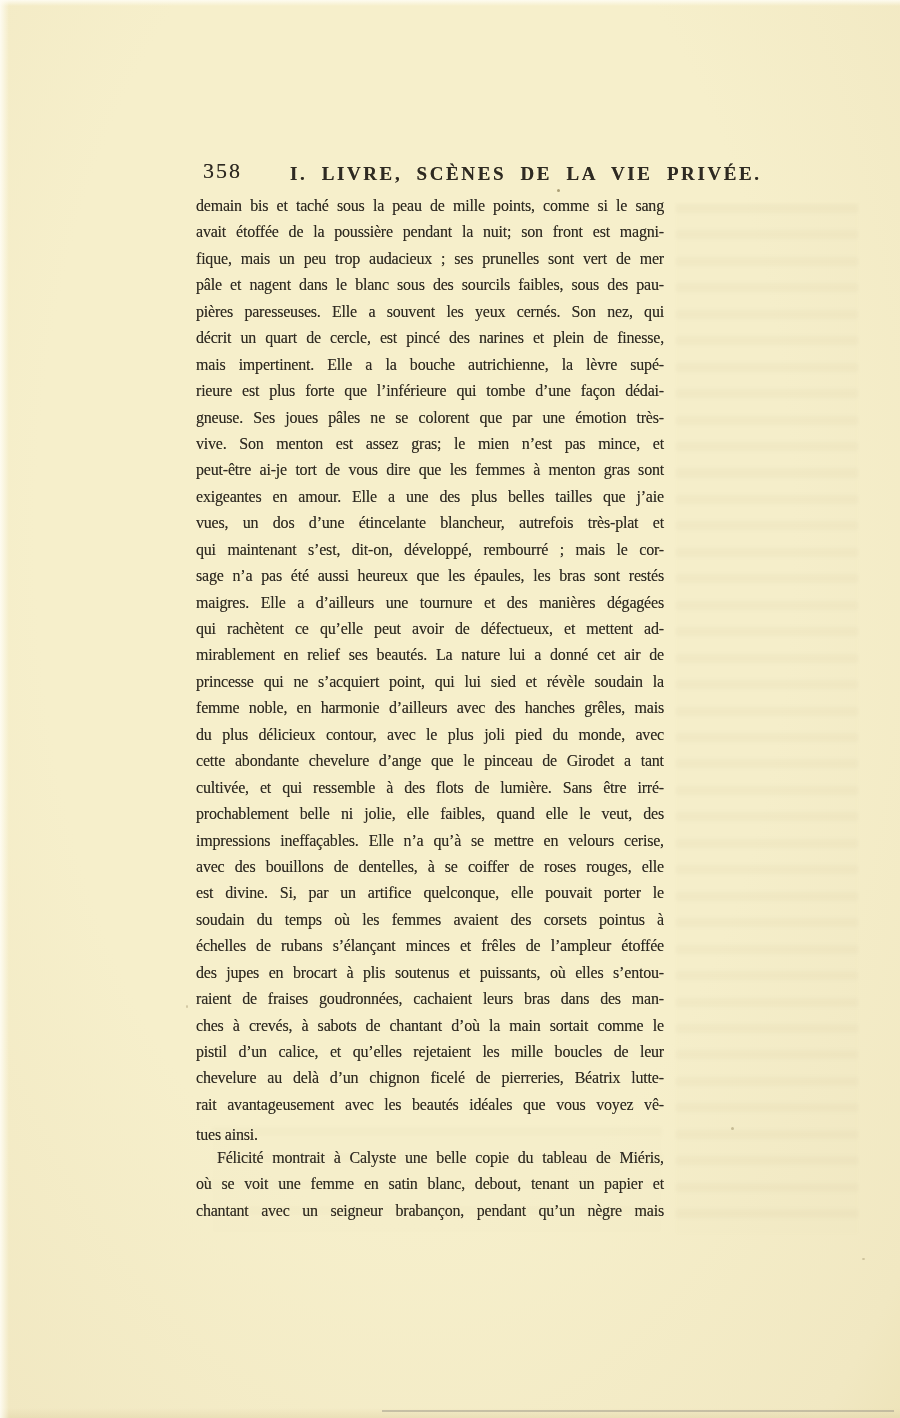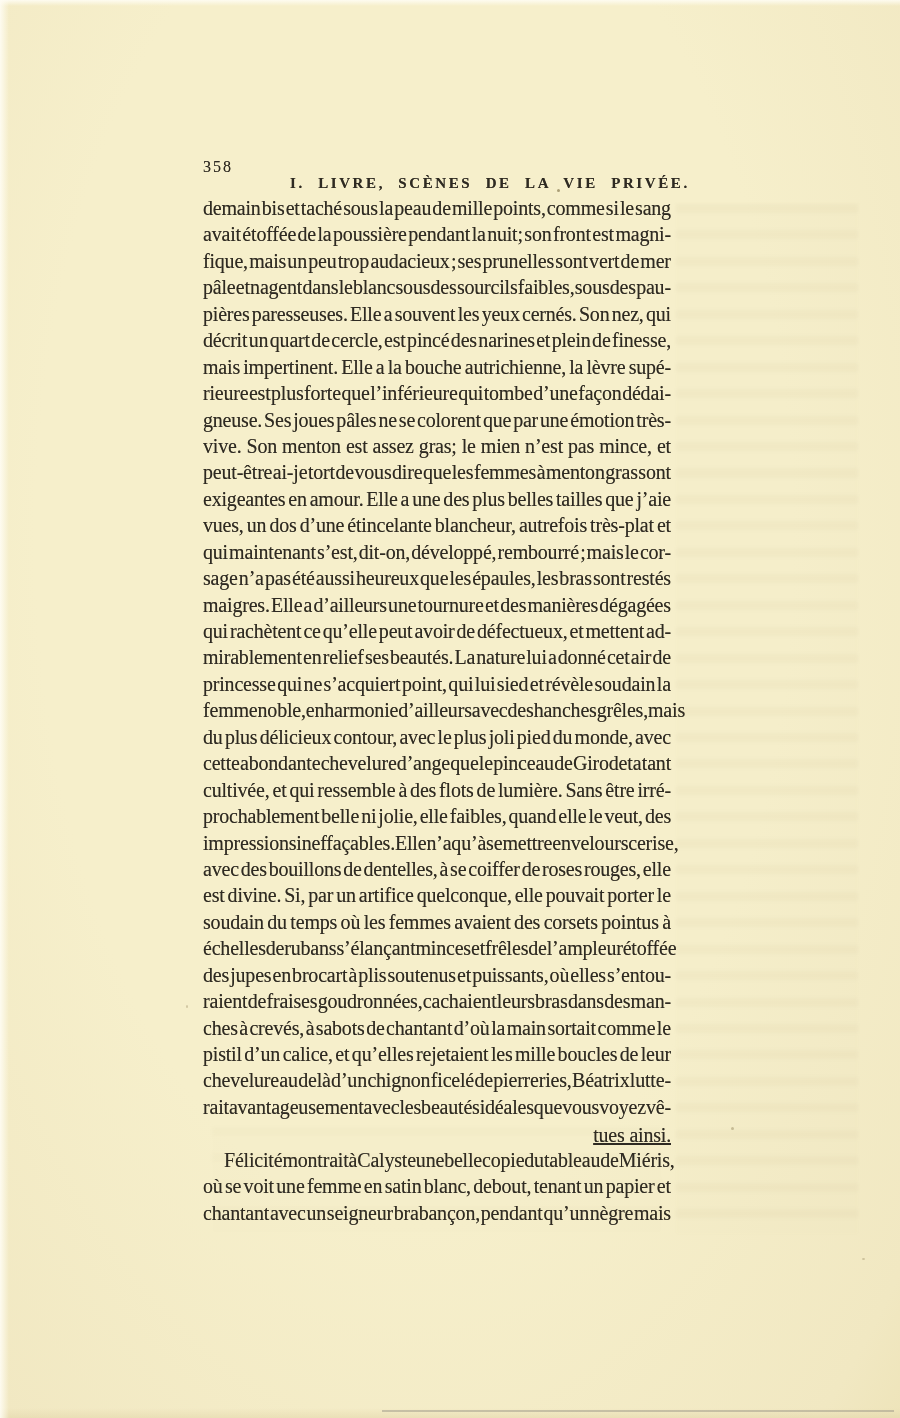--- a/index.html
+++ b/index.html
@@ -37,62 +37,59 @@
   .speck {
     position: absolute;
     border-radius: 50%;
     background: rgba(110,92,50,.55);
     pointer-events: none;
   }
   .header-pagenum {
     position: absolute;
     left: 203px;
     top: 158px;
-    font-size: 16px;
+    font-size: 22px;
     letter-spacing: 2px;
     color: var(--ink);
     text-shadow: 0 0 .6px rgba(45,40,28,.55);
   }
   .header-title {
     position: absolute;
     left: 290px;
     top: 163px;
     width: 380px;
     text-align: center;
-    font-size: 15px;
+    font-size: 19px;
     font-weight: bold;
     letter-spacing: 2.6px;
     word-spacing: 7px;
     white-space: nowrap;
     color: var(--ink);
     text-shadow: 0 0 .5px rgba(45,40,28,.5);
-    margin-top: 12px;
   }
   .textblock {
     position: absolute;
-    left: 203px;
+    left: 196px;
     top: 197px;
     width: 468px;
     color: var(--ink);
-    font-size: 20px;
+    font-size: 16px;
     letter-spacing: -0.2px;
     text-shadow: 0 0 .55px rgba(45,40,28,.5);
-    text-align: right;
   }
   .line {
     display: flex;
     justify-content: space-between;
     height: 26.45px;
     align-items: baseline;
     white-space: nowrap;
   }
   .line.noj {
     display: block;
     line-height: 26.45px;
-    text-decoration: underline;
   }
   .line.indent { padding-left: 21px; }
   .bottom-line {
     position: absolute;
     left: 382px;
     top: 1410px;
     width: 512px;
     height: 2px;
     background: #9c9789;
     opacity: .5;

